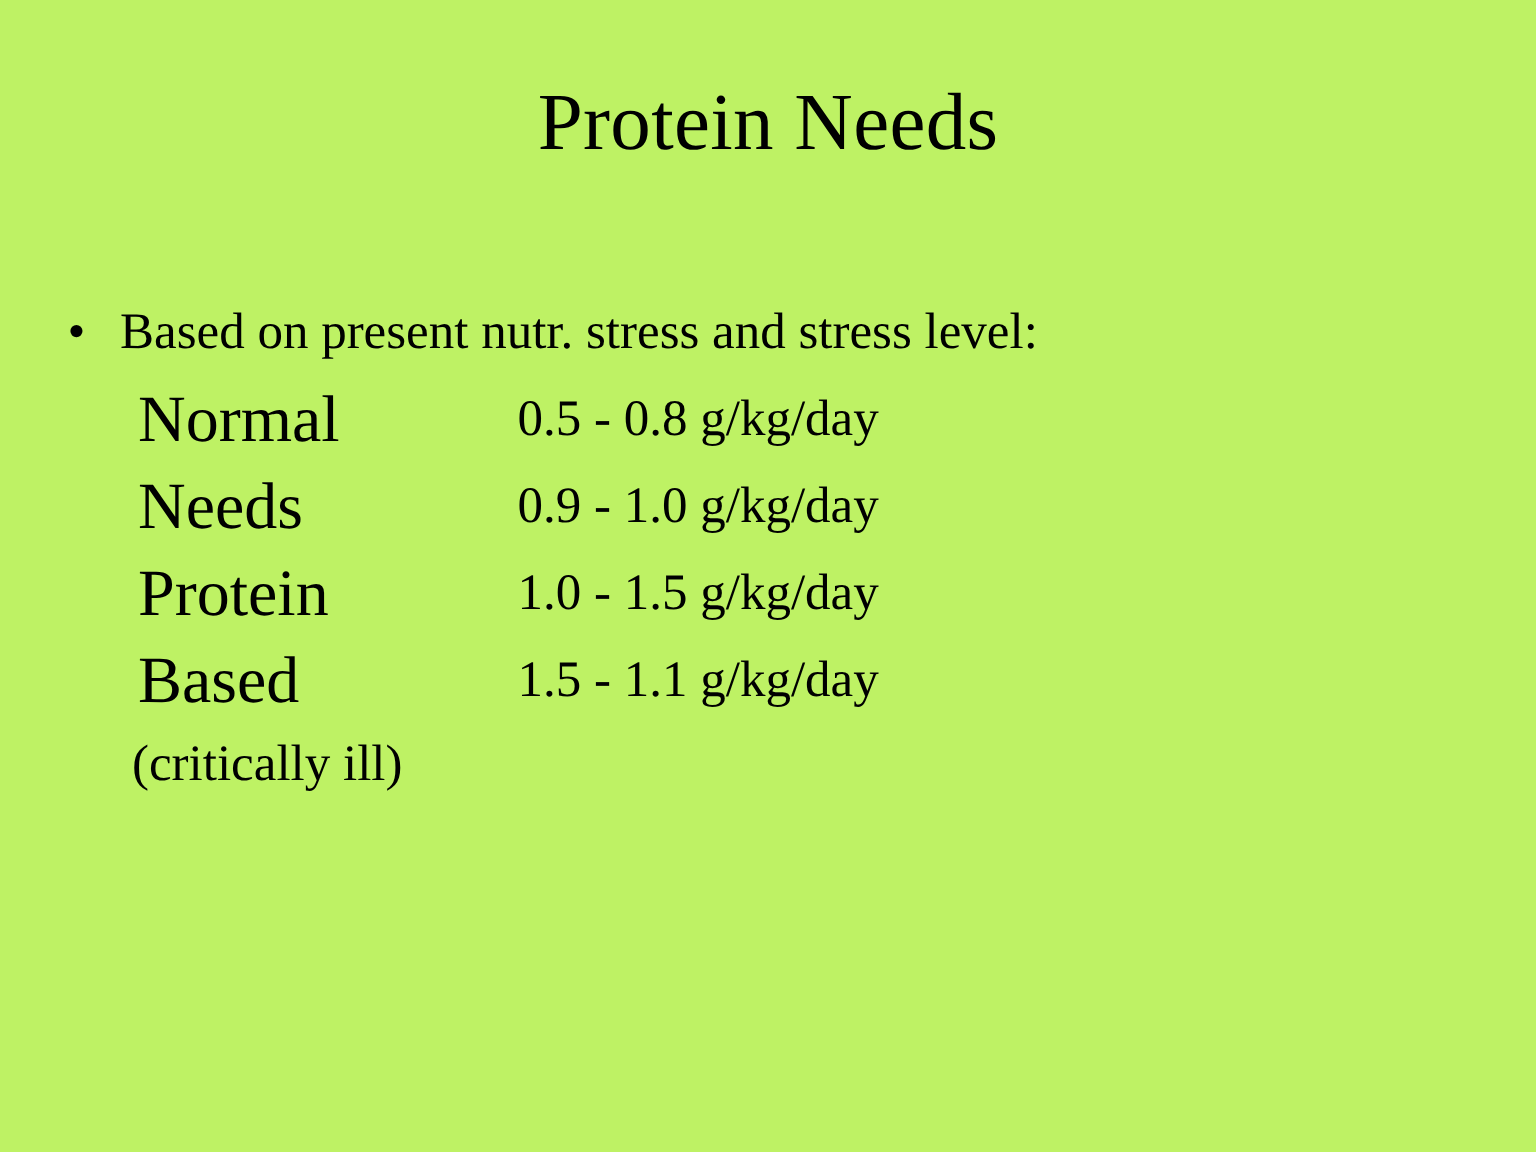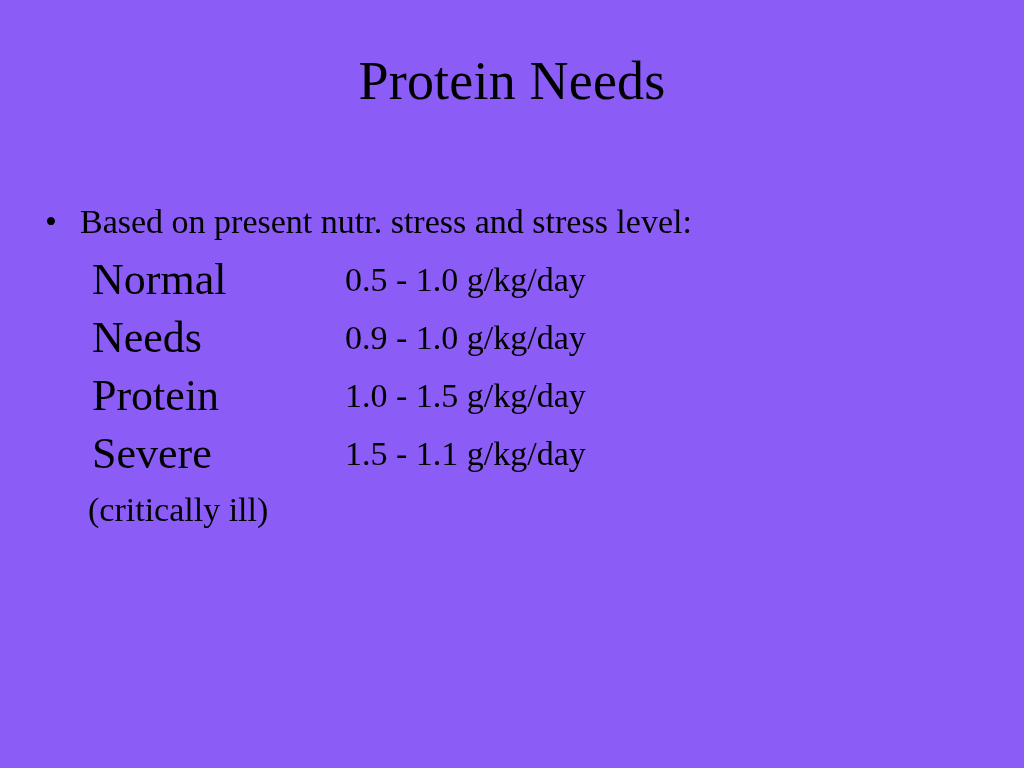--- a/index.html
+++ b/index.html
@@ -12,21 +12,21 @@
     height: 768px;
     background: #ffffff;
     font-family: "Liberation Serif", "DejaVu Serif", serif;
     color: #000000;
     overflow: hidden;
   }
   .slide {
     position: relative;
     width: 1024px;
     height: 768px;
-    background: #8b5cf6;
+    background: #bef264;
   }
 
   
   .slide-title {
     position: absolute;
     left: 0;
     top: 14px;
     width: 1024px;
     text-align: center;
     font-size: 54px;
@@ -114,33 +114,33 @@
   <div class="body-block">
 
     <div class="bullet-line">
       <span class="bullet-mark">•</span>
       <span class="bullet-text">Based on present nutr. stress and stress level:</span>
     </div>
 
     <div class="level-rows">
 
       <div class="level-row">
-        <span class="level-name">Normal</span><span class="level-value">0.5 - 1.0 g/kg/day</span>
+        <span class="level-name">Normal</span><span class="level-value">0.5 - 0.8 g/kg/day</span>
       </div>
 
       <div class="level-row">
         <span class="level-name">Needs</span><span class="level-value">0.9 - 1.0 g/kg/day</span>
       </div>
 
       <div class="level-row">
         <span class="level-name">Protein</span><span class="level-value">1.0 - 1.5 g/kg/day</span>
       </div>
 
       <div class="level-row">
-        <span class="level-name">Severe</span><span class="level-value">1.5 - 1.1 g/kg/day</span>
+        <span class="level-name">Based</span><span class="level-value">1.5 - 1.1 g/kg/day</span>
       </div>
 
     </div>
 
     <div class="note-line">(critically ill)</div>
 
   </div>
 
 </div>
 

